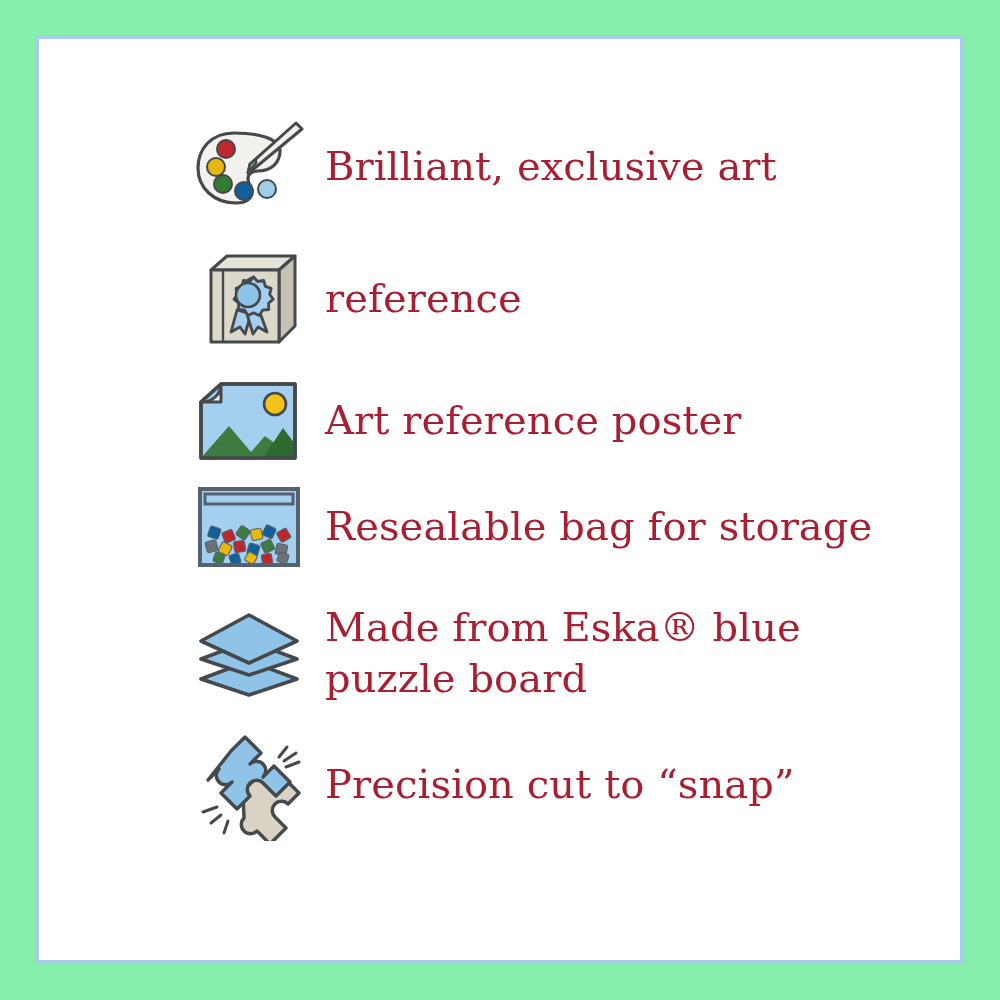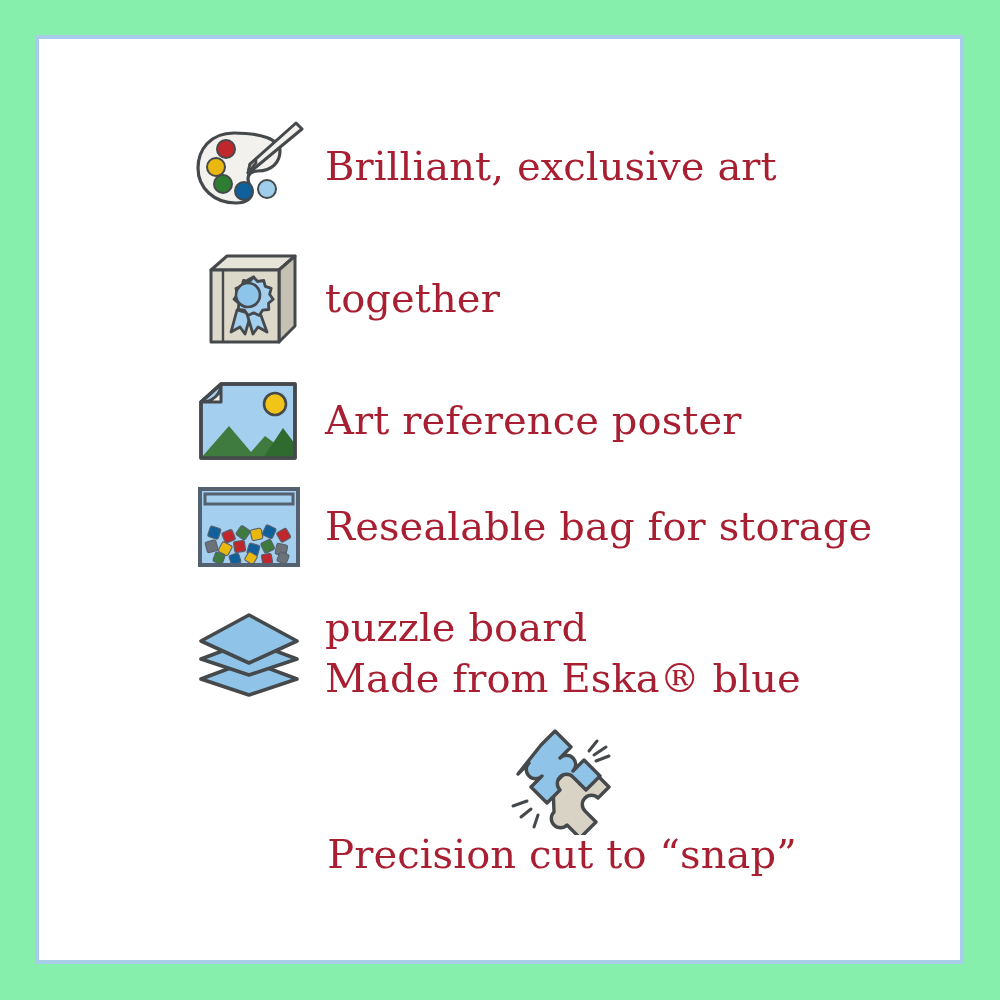--- a/index.html
+++ b/index.html
@@ -78,21 +78,21 @@
     letter-spacing: 0.1px;
     font-weight: 400;
   }
 
   
   #row-0 { margin-top: 18px; margin-bottom: 26px; }
   #row-1 { margin-bottom: 16px; }
   #row-2 { margin-bottom: 6px; }
   #row-3 { margin-bottom: 20px; justify-content: center; }
   #row-4 { margin-bottom: 20px; }
-  #row-5 { margin-bottom: 0; flex-direction: column; }
+  #row-5 { margin-bottom: 0; }
 </style>
 </head>
 <body>
 
 <div id="page">
   <div id="frame">
 
     <div id="feature-list">
 
       <div class="feature-row" id="row-0">
@@ -127,21 +127,21 @@
 
             <path d="M40 62 L34 84 L43 79 L48 86 L54 66 Z" fill="#a5cfee" stroke="#45494c" stroke-width="2.8" stroke-linejoin="round"></path>
             <path d="M62 62 L70 84 L61 79 L56 86 L50 66 Z" fill="#a5cfee" stroke="#45494c" stroke-width="2.8" stroke-linejoin="round"></path>
 
             <path d="M51 32
                      l5.4 -3.1 l4.2 4.6 l6.1 -1.1 l1.6 6.0 l5.9 1.9 l-1.6 6.0 l3.6 5.0 l-4.7 4.0 l0.3 6.2 l-6.2 0.7 l-3.4 5.2 l-5.6 -2.6 l-5.6 2.6 l-3.4 -5.2 l-6.2 -0.7 l0.3 -6.2 l-4.7 -4.0 l3.6 -5.0 l-1.6 -6.0 l5.9 -1.9 l1.6 -6.0 l6.1 1.1 l4.2 -4.6 Z" fill="#a5cfee" stroke="#45494c" stroke-width="2.8" stroke-linejoin="round"></path>
             <circle cx="51" cy="47" r="12" fill="#8cc4ea" stroke="#45494c" stroke-width="2.6"></circle>
           </svg>
         </div>
         <div class="label-cell">
-          <div class="feature-label">together</div>
+          <div class="feature-label">reference</div>
         </div>
       </div>
 
       <div class="feature-row" id="row-2">
         <div class="icon-cell">
           <svg width="108" height="86" viewBox="0 0 108 86">
             <path d="M6 24 L26 6 L100 6 L100 80 L6 80 Z" fill="#a5cfee" stroke="#45494c" stroke-width="3.4" stroke-linejoin="round"></path>
 
             <path d="M6 80 L34 48 L56 74 L70 58 L100 80 Z" fill="#3f7a3f" stroke="none"></path>
             <path d="M68 80 L88 50 L100 66 L100 80 Z" fill="#2f6b2f" stroke="none"></path>
@@ -198,22 +198,22 @@
 
       <div class="feature-row tall" id="row-4">
         <div class="icon-cell">
           <svg width="112" height="92" viewBox="0 0 112 92">
             <path d="M56 54 L8 72 L56 88 L104 72 Z" fill="#8fc4e8" stroke="#45494c" stroke-width="3.6" stroke-linejoin="round"></path>
             <path d="M56 34 L8 52 L56 68 L104 52 Z" fill="#8fc4e8" stroke="#45494c" stroke-width="3.6" stroke-linejoin="round"></path>
             <path d="M56 8 L8 34 L56 56 L104 34 Z" fill="#8fc4e8" stroke="#45494c" stroke-width="3.6" stroke-linejoin="round"></path>
           </svg>
         </div>
         <div class="label-cell">
+          <div class="feature-label">Made from Eska® blue</div>
           <div class="feature-label">puzzle board</div>
-          <div class="feature-label">Made from Eska® blue</div>
         </div>
       </div>
 
       <div class="feature-row tall" id="row-5">
         <div class="icon-cell">
           <svg width="116" height="112" viewBox="0 0 116 112">
 
             <path d="M52 62
                      L66 48
                      a9 9 0 0 1 13 13

